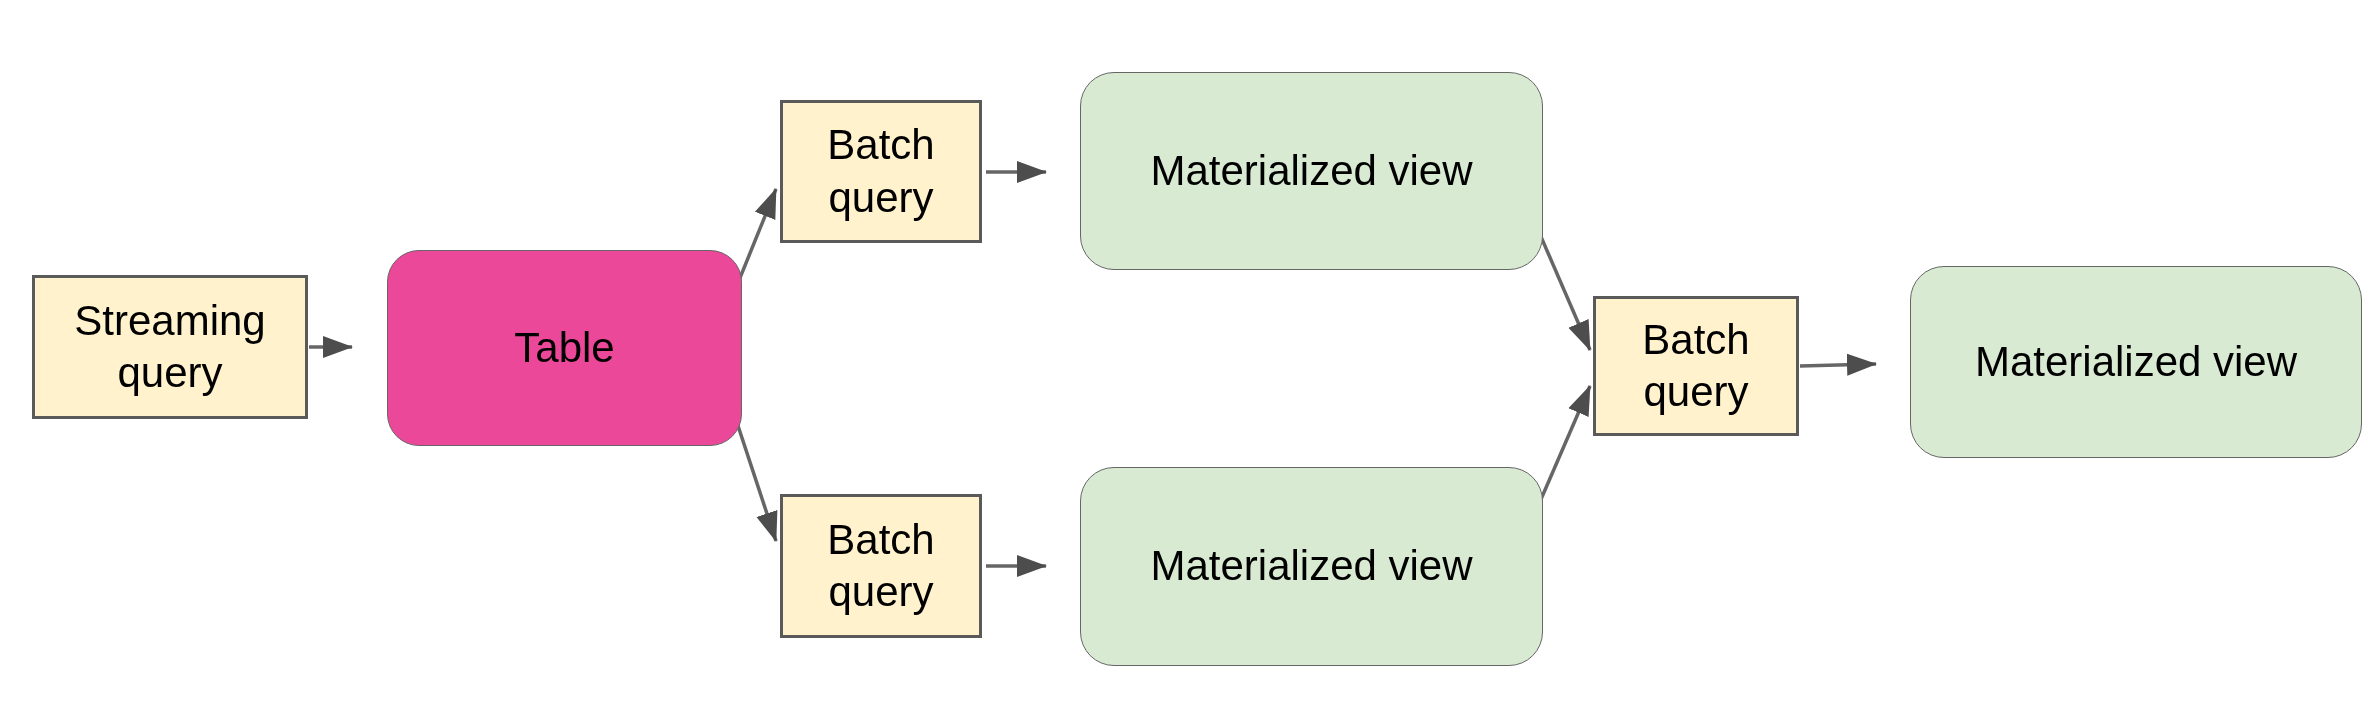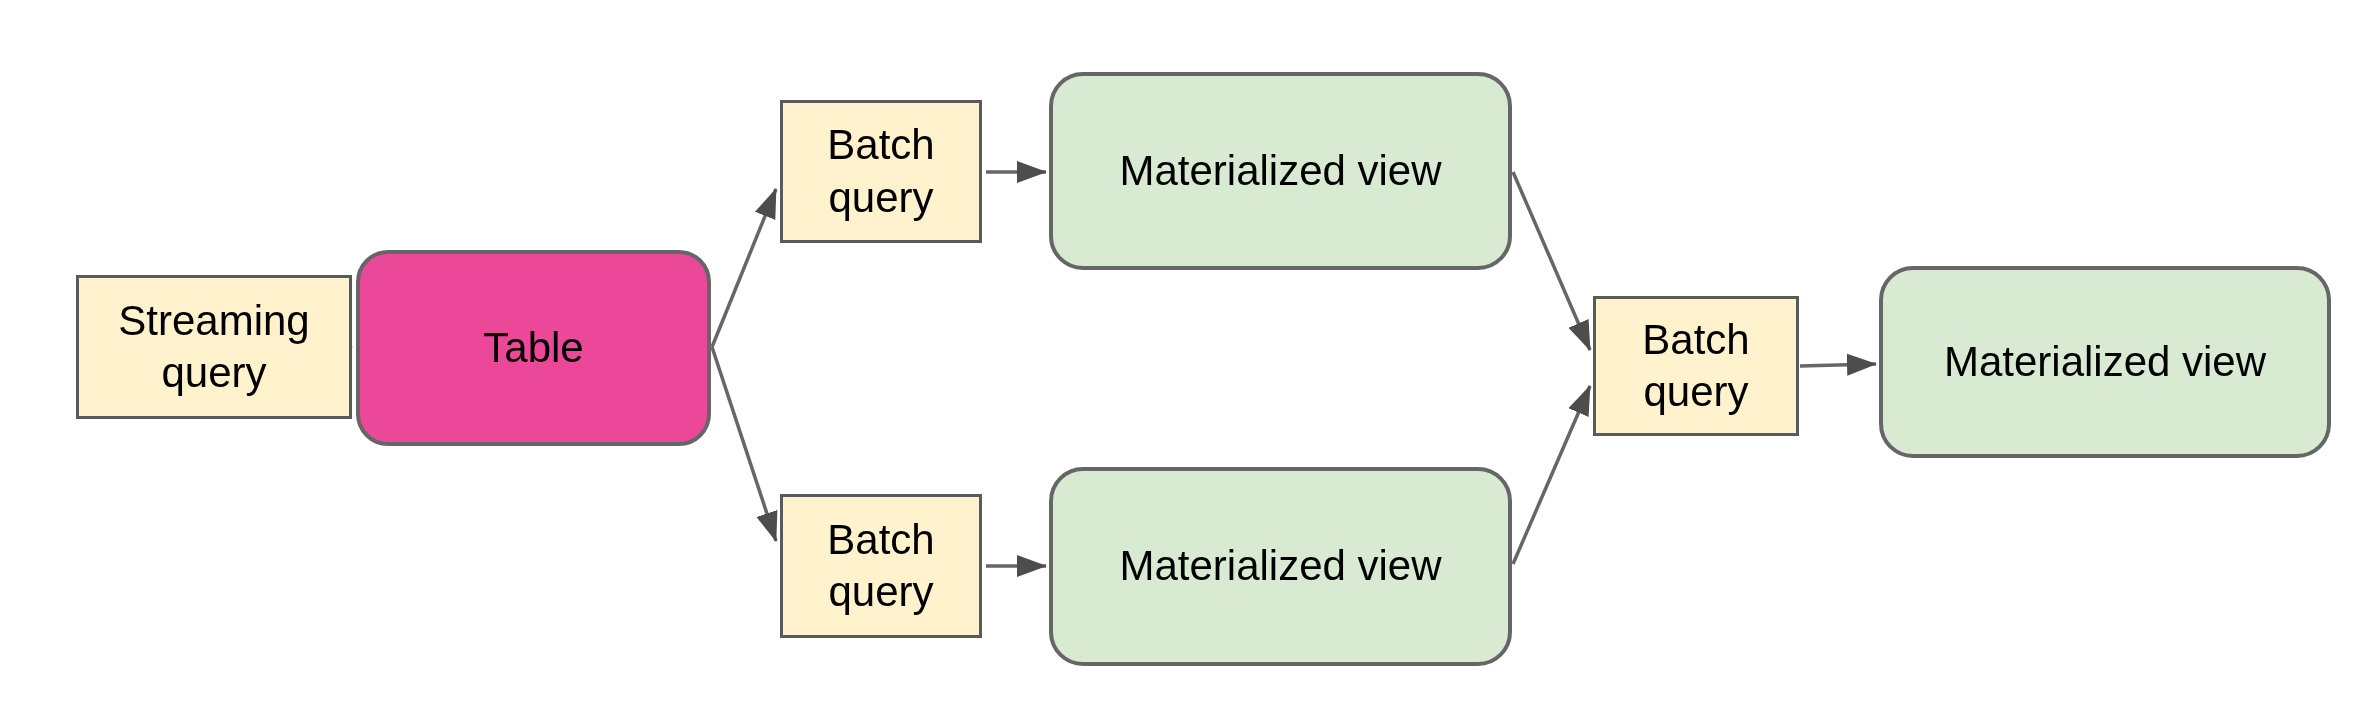--- a/index.html
+++ b/index.html
@@ -34,25 +34,26 @@
     line-height: 1.25;
     color: #000000;
     padding: 4px 10px;
   }
   .node-process {            
     background: #fff2cc;
     border: 3px solid #14b8a6;
   }
   .node-data {               
     background: #d9ead3;
-    border: 4px solid #0f766e;
+    border: 1px solid #0f766e;
     border-radius: 34px;
+    margin-left: 31px;
   }
   
-  #node-streaming-query    { left: 32px;   top: 275px; width: 276px; height: 144px; margin-left: 44px; }
+  #node-streaming-query    { left: 32px;   top: 275px; width: 276px; height: 144px; }
   #node-table              { left: 356px;  top: 250px; width: 355px; height: 196px; border-radius: 32px; }
   #node-batch-query-top    { left: 780px;  top: 100px; width: 202px; height: 143px; }
   #node-mv-top             { left: 1049px; top: 72px;  width: 463px; height: 198px; }
   #node-batch-query-bottom { left: 780px;  top: 494px; width: 202px; height: 144px; }
   #node-mv-bottom          { left: 1049px; top: 467px; width: 463px; height: 199px; }
   #node-batch-query-right  { left: 1593px; top: 296px; width: 206px; height: 140px; }
   #node-mv-right           { left: 1879px; top: 266px; width: 452px; height: 192px; }
   .edge {
     stroke-width: 3.5;
     fill: none;

